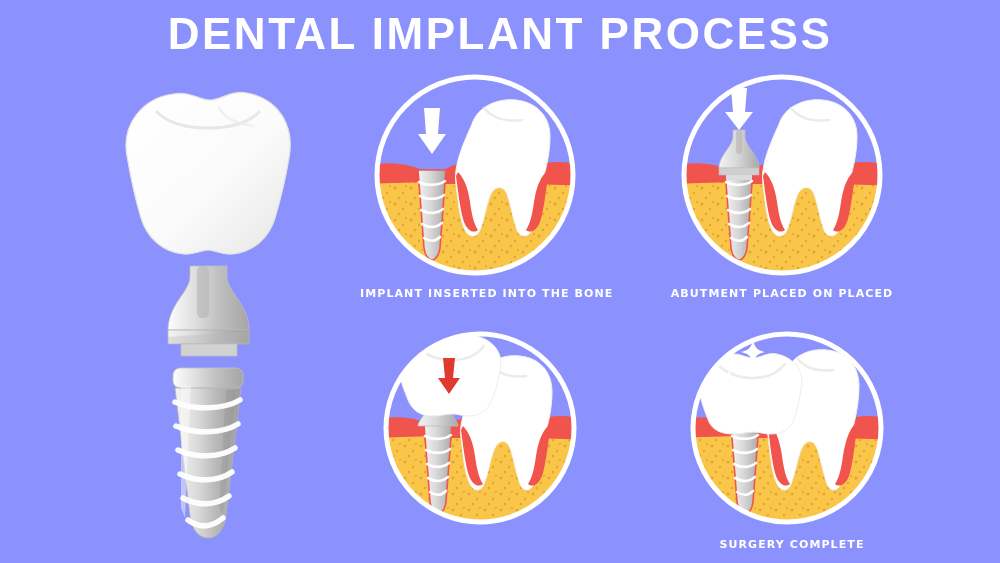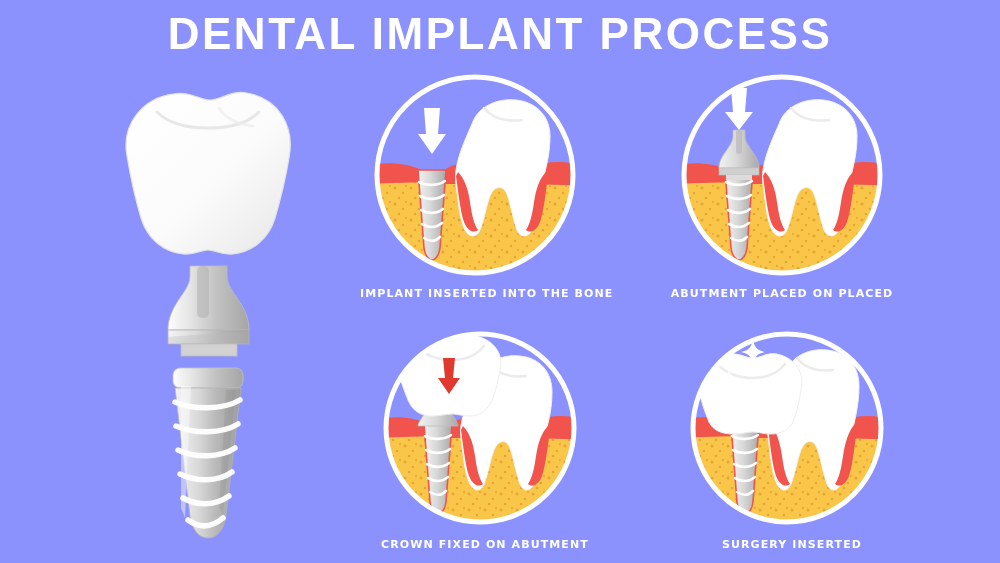--- a/index.html
+++ b/index.html
@@ -301,21 +301,20 @@
                    C76 84 70 86 62 86 C50 86 42 80 38 70
                    C34 60 30 50 28 38 Z" fill="#ffffff" stroke="#ededed" stroke-width="1"></path>
           <path d="M46 16 C56 26 70 30 82 30 C94 30 106 26 114 16" fill="none" stroke="#ececec" stroke-width="2.6" stroke-linecap="round"></path>
         </g>
         <g>
           <path d="M73 28 L85 28 L83 48 L90 48 L79 64 L68 48 L75 48 Z" fill="#e03a2f"></path>
         </g>
       </g>
       <circle cx="110" cy="98" r="94" fill="none" stroke="#ffffff" stroke-width="5"></circle>
     </svg>
-    <div class="caption">CROWN FIXED ON ABUTMENT</div>
   </div>
 
   <div class="panel" id="panel-4">
     <svg class="art" width="220" height="200" viewBox="0 0 220 200">
       <defs>
         <clipPath id="clip4">
             <circle cx="110" cy="98" r="94"></circle>
           </clipPath>
         <linearGradient id="m4" x1="0" y1="0" x2="1" y2="0">
           <stop offset="0%" stop-color="#f2f2f2"></stop>
@@ -370,16 +369,16 @@
           <path d="M40 34 C50 44 64 48 76 48 C88 48 100 44 108 34" fill="none" stroke="#ececec" stroke-width="2.6" stroke-linecap="round"></path>
         </g>
         <g>
           <path d="M76 10 C78 18 80 20 88 22 C80 24 78 26 76 34 C74 26 72 24 64 22 C72 20 74 18 76 10 Z" fill="#ffffff"></path>
           <path d="M34 24 C35.5 29 37 30.5 42 32 C37 33.5 35.5 35 34 40 C32.5 35 31 33.5 26 32 C31 30.5 32.5 29 34 24 Z" fill="#ffffff"></path>
           <path d="M52 40 C53.5 45 55 46.5 60 48 C55 49.5 53.5 51 52 56 C50.5 51 49 49.5 44 48 C49 46.5 50.5 45 52 40 Z" fill="#ffffff"></path>
         </g>
       </g>
       <circle cx="110" cy="98" r="94" fill="none" stroke="#ffffff" stroke-width="5"></circle>
     </svg>
-    <div class="caption">SURGERY INSERTED</div>
+    <div class="caption">SURGERY COMPLETE</div>
   </div>
 
 </div>
 
 </body></html>

